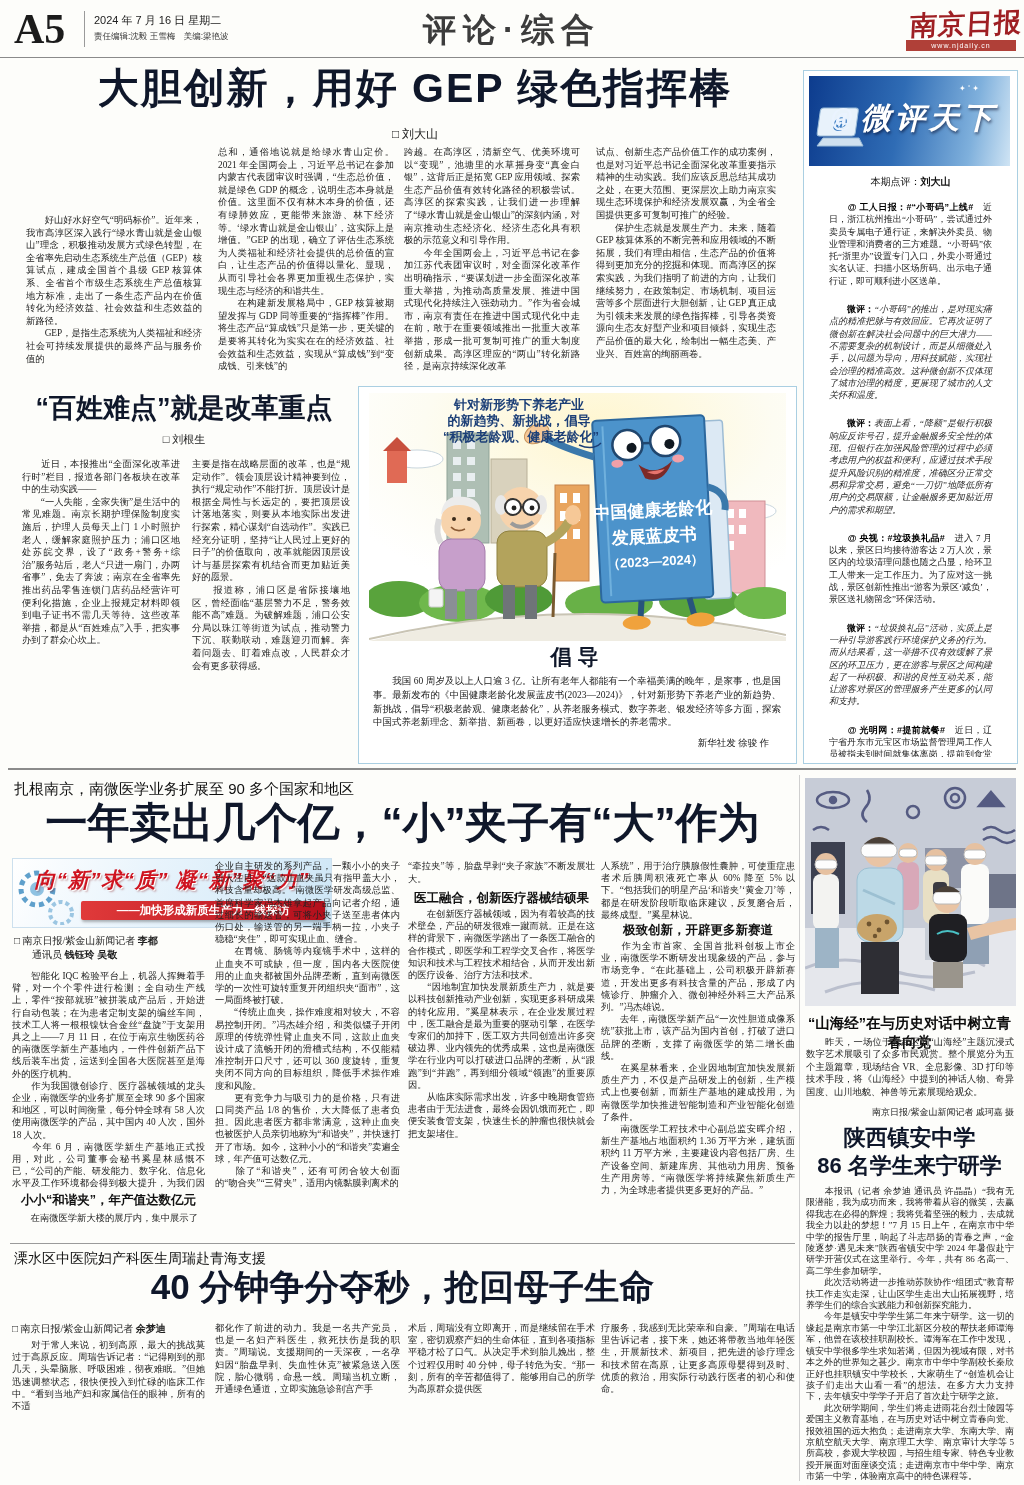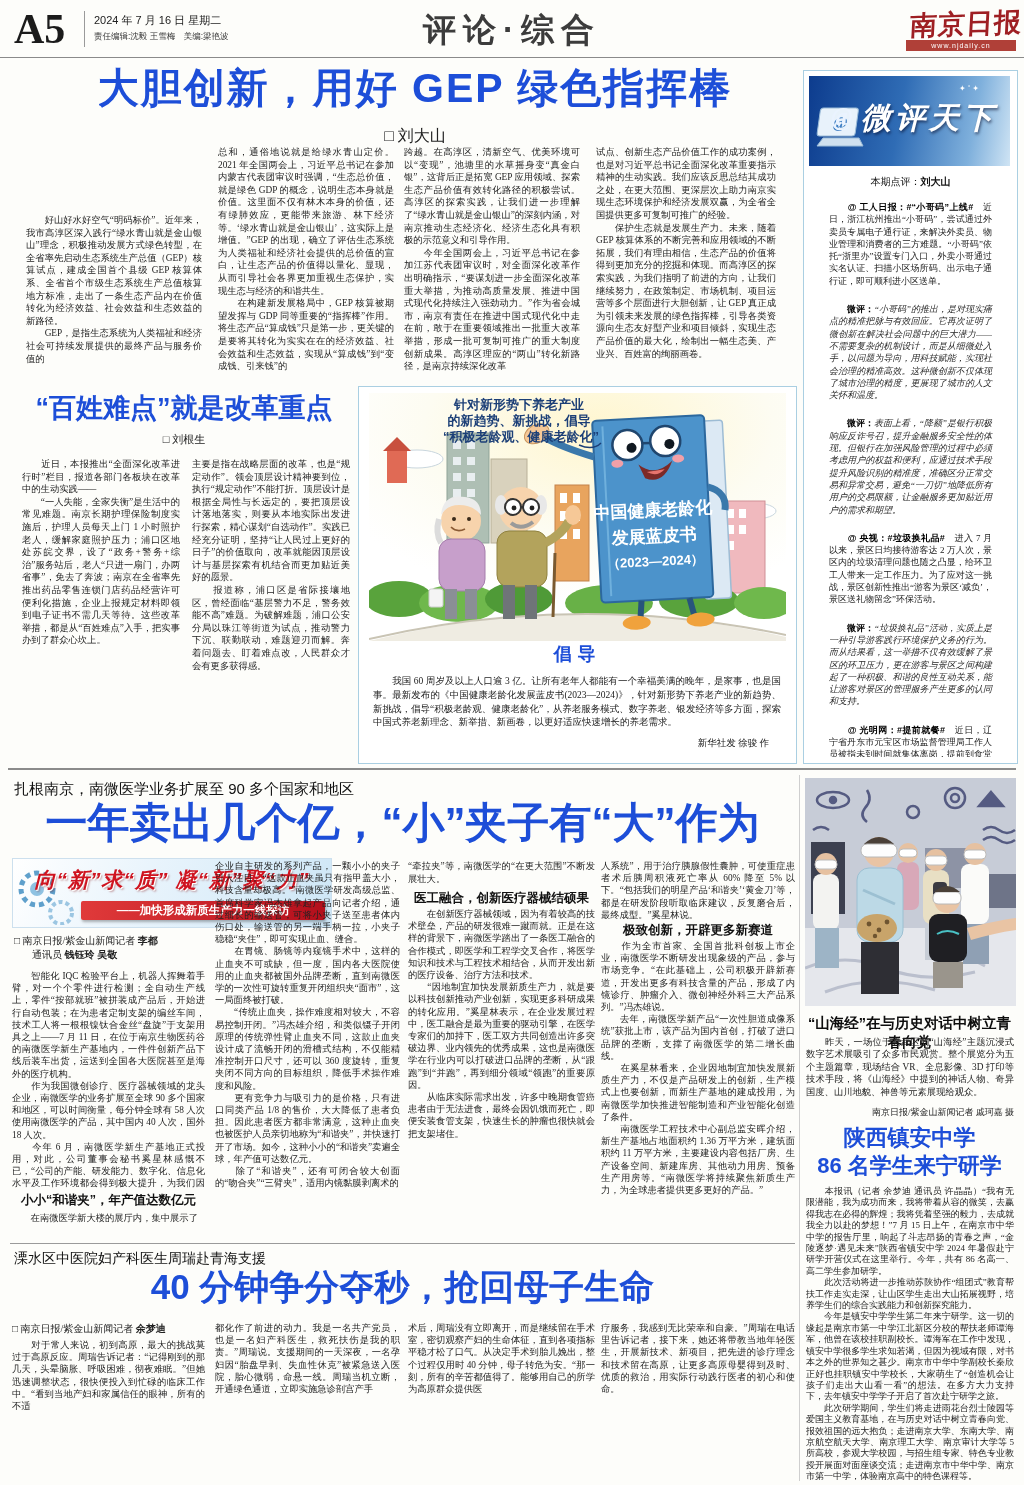--- a/index.html
+++ b/index.html
@@ -1,20 +1,20 @@
 <!DOCTYPE html>
 <html><head>
 <meta charset="utf-8">
 <style>
   html,body{margin:0;padding:0;background:#e8e8e4;}
   .page{position:relative;width:1024px;height:1485px;margin:0 auto;background:#fdfdfa;overflow:hidden;
         font-family:"Liberation Serif","DejaVu Serif",serif;color:#1a1a1a;}
   .abs{position:absolute;}
   .sans{font-family:"Liberation Sans","DejaVu Sans",sans-serif;}
-  .hl{font-family:"Liberation Sans","DejaVu Sans",sans-serif;font-weight:bold;color:#1d4ed8;text-align:center;line-height:1.1;}
+  .hl{font-family:"Liberation Sans","DejaVu Sans",sans-serif;font-weight:bold;color:#0f172a;text-align:center;line-height:1.1;}
   .body-col{font-size:9.3px;line-height:12.6px;text-align:justify;white-space:pre-line;overflow:hidden;color:#222;}
   .byline{font-size:11px;text-align:center;color:#222;}
   .kicker{font-family:"Liberation Sans","DejaVu Sans",sans-serif;font-size:15px;color:#111;}
   .subhead{font-family:"Liberation Sans","DejaVu Sans",sans-serif;font-weight:bold;font-size:12.5px;text-align:center;color:#111;overflow:hidden;white-space:nowrap;}
   .boxed{border:1px solid #aacfe2;background:#fff;}
   .rule-h{background:#8b8b8b;height:2px;}
   .rule-v{background:#cfcfcf;width:1px;}
   
   .pageno{font-size:42px;font-weight:bold;line-height:1;color:#1b1b1b;}
   .mh-date{font-size:11px;color:#222;}
@@ -57,21 +57,21 @@
     <div class="abs sans" style="left:94px;top:13px;">
       <div class="mh-date">2024 年 7 月 16 日  星期二</div>
       <div class="mh-ed">责任编辑:沈毅 王雪梅　美编:梁艳波</div>
     </div>
     <div class="abs section-title sans" style="left:0;right:0;top:8px;text-align:center;">评论·综合</div>
     <div class="abs paper-logo" style="left:910px;top:6px;">南京日报</div>
     <div class="abs paper-bar" style="left:906px;top:40px;width:110px;height:11px;">www.njdaily.cn</div>
   </div>
 
   <div class="abs hl" style="left:40px;top:66px;width:750px;font-size:41px;letter-spacing:2px;">大胆创新，用好 GEP 绿色指挥棒</div>
-  <div class="abs byline" style="left:35px;top:126px;width:760px;font-size:16px;">□ 刘大山</div>
+  <div class="abs byline" style="left:35px;top:126px;width:760px;font-size:12px;">□ 刘大山</div>
 
 
   <div class="abs body-col" style="left:26px;top:214px;width:176px;height:162px;">　　好山好水好空气“明码标价”。近年来，我市高淳区深入践行“绿水青山就是金山银山”理念，积极推动发展方式绿色转型，在全省率先启动生态系统生产总值（GEP）核算试点，建成全国首个县级 GEP 核算体系、全省首个市级生态系统生产总值核算地方标准，走出了一条生态产品内在价值转化为经济效益、社会效益和生态效益的新路径。
 　　GEP，是指生态系统为人类福祉和经济社会可持续发展提供的最终产品与服务价值的</div>
   <div class="abs body-col" style="left:218px;top:146px;width:176px;height:230px;">总和，通俗地说就是给绿水青山定价。2021 年全国两会上，习近平总书记在参加内蒙古代表团审议时强调，“生态总价值，就是绿色 GDP 的概念，说明生态本身就是价值。这里面不仅有林木本身的价值，还有绿肺效应，更能带来旅游、林下经济等。‘绿水青山就是金山银山’，这实际上是增值。”GEP 的出现，确立了评估生态系统为人类福祉和经济社会提供的总价值的宣白，让生态产品的价值得以量化、显现，从而引导社会各界更加重视生态保护，实现生态与经济的和谐共生。
 　　在构建新发展格局中，GEP 核算被期望发挥与 GDP 同等重要的“指挥棒”作用。将生态产品“算成钱”只是第一步，更关键的是要将其转化为实实在在的经济效益、社会效益和生态效益，实现从“算成钱”到“变成钱、引来钱”的</div>
   <div class="abs body-col" style="left:404px;top:146px;width:176px;height:230px;">跨越。在高淳区，清新空气、优美环境可以“变现”，池塘里的水草摇身变“真金白银”，这背后正是拓宽 GEP 应用领域、探索生态产品价值有效转化路径的积极尝试。高淳区的探索实践，让我们进一步理解了“绿水青山就是金山银山”的深刻内涵，对南京推动生态经济化、经济生态化具有积极的示范意义和引导作用。
 　　今年全国两会上，习近平总书记在参加江苏代表团审议时，对全面深化改革作出明确指示，“要谋划进一步全面深化改革重大举措，为推动高质量发展、推进中国式现代化持续注入强劲动力。”作为省会城市，南京有责任在推进中国式现代化中走在前，敢于在重要领域推出一批重大改革举措，形成一批可复制可推广的重大制度创新成果。高淳区理应的“两山”转化新路径，是南京持续深化改革</div>
   <div class="abs body-col" style="left:596px;top:146px;width:180px;height:230px;">试点、创新生态产品价值工作的成功案例，也是对习近平总书记全面深化改革重要指示精神的生动实践。我们应该反思总结其成功之处，在更大范围、更深层次上助力南京实现生态环境保护和经济发展双赢，为全省全国提供更多可复制可推广的经验。
 　　保护生态就是发展生产力。未来，随着 GEP 核算体系的不断完善和应用领域的不断拓展，我们有理由相信，生态产品的价值将得到更加充分的挖掘和体现。而高淳区的探索实践，为我们指明了前进的方向，让我们继续努力，在政策制定、市场机制、项目运营等多个层面进行大胆创新，让 GEP 真正成为引领未来发展的绿色指挥棒，引导各类资源向生态友好型产业和项目倾斜，实现生态产品价值的最大化，绘制出一幅生态美、产业兴、百姓富的绚丽画卷。</div>
@@ -205,21 +205,21 @@
         <text x="152" y="48">“积极老龄观、健康老龄化”</text>
       </g>
       <path d="M210 52 Q224 58 232 50" stroke="#1c3f77" stroke-width="1.5" fill="none"></path>
 
       <g transform="rotate(-3 300 120)" font-family="Liberation Sans, sans-serif" font-weight="bold" fill="#ffffff" text-anchor="middle">
         <text x="284" y="122" font-size="17">中国健康老龄化</text>
         <text x="284" y="148" font-size="17">发展蓝皮书</text>
         <text x="284" y="172" font-size="13">（2023—2024）</text>
       </g>
     </svg>
-    <div class="abs hl" style="left:0;right:0;top:258px;font-size:18px;letter-spacing:6px;">倡导</div>
+    <div class="abs hl" style="left:0;right:0;top:258px;font-size:21px;letter-spacing:6px;">倡导</div>
     <div class="abs caption" style="left:14px;top:288px;width:408px;height:62px;">　　我国 60 周岁及以上人口逾 3 亿。让所有老年人都能有一个幸福美满的晚年，是家事，也是国事。最新发布的《中国健康老龄化发展蓝皮书(2023—2024)》，针对新形势下养老产业的新趋势、新挑战，倡导“积极老龄观、健康老龄化”，从养老服务模式、数字养老、银发经济等多方面，探索中国式养老新理念、新举措、新画卷，以更好适应快速增长的养老需求。</div>
     <div class="abs credit" style="left:14px;top:350px;width:396px;">新华社发 徐骏 作</div>
   </div>
 
   <div class="abs boxed" style="left:803px;top:70px;width:213px;height:692px;">
     <div class="wp-banner abs" style="left:5px;top:5px;width:201px;height:90px;">
       <svg class="abs" style="left:6px;top:30px;" width="52" height="50" viewBox="0 0 52 50">
         <rect x="6" y="2" width="38" height="28" rx="3" fill="#e8f2fb" stroke="#9bbcd8" transform="skewX(-8)"></rect>
         <text x="20" y="22" font-size="16" font-weight="bold" fill="#3f7fc4" transform="skewX(-8)">@</text>
         <path d="M2 40 L48 40 L44 32 L8 32 Z" fill="#cfe0ef" stroke="#9bbcd8"></path>
@@ -269,21 +269,21 @@
 　　今年 6 月，南微医学新生产基地正式投用，对此，公司董事会秘书奚星林感慨不已，“公司的产能、研发能力、数字化、信息化水平及工作环境都会得到极大提升，为我们因时制宜加快发展新质生产力创造了更好的条件。”</div>
   <div class="abs subhead" style="left:12px;top:1192px;width:193px;">小小“和谐夹”，年产值达数亿元</div>
   <div class="abs body-col" style="left:12px;top:1212px;width:193px;height:26px;">　　在南微医学新大楼的展厅内，集中展示了</div>
 
   <div class="abs body-col" style="left:215px;top:860px;width:185px;height:380px;line-height:12.2px;">企业自主研发的系列产品，一颗小小的夹子引人注目。“这款止血夹虽只有指甲盖大小，科技含量却极高。”南微医学研发高级总监、首席科学家冯杰雄拿起产品向记者介绍，通过细长的输送管，可将小夹子送至患者体内伤口处，输送管的另一端手柄一拉，小夹子稳稳“夹住”，即可实现止血、缝合。
 　　在胃镜、肠镜等内窥镜手术中，这样的止血夹不可或缺，但一度，国内各大医院使用的止血夹都被国外品牌垄断，直到南微医学的一次性可旋转重复开闭组织夹“面市”，这一局面终被打破。
 　　“传统止血夹，操作难度相对较大，不容易控制开闭。”冯杰雄介绍，和类似镊子开闭原理的传统弹性臂止血夹不同，这款止血夹设计成了流畅开闭的滑槽式结构，不仅能精准控制开口尺寸，还可以 360 度旋转，重复夹闭不同方向的目标组织，降低手术操作难度和风险。
 　　更有竞争力与吸引力的是价格，只有进口同类产品 1/8 的售价，大大降低了患者负担。因此患者医方都非常满意，这种止血夹也被医护人员亲切地称为“和谐夹”，并快速打开了市场。如今，这种小小的“和谐夹”卖遍全球，年产值可达数亿元。
 　　除了“和谐夹”，还有可闭合较大创面的“吻合夹”“三臂夹”，适用内镜黏膜剥离术的</div>
 
-  <div class="abs body-col" style="left:408px;top:860px;width:187px;height:26px;">“牵拉夹”等，南微医学的“在更大范围”不断发展壮大。</div>
+  <div class="abs body-col" style="left:408px;top:860px;width:187px;height:26px;">“牵拉夹”等，胎盘早剥“夹子家族”不断发展壮大。</div>
   <div class="abs subhead" style="left:408px;top:890px;width:187px;">医工融合，创新医疗器械结硕果</div>
   <div class="abs body-col" style="left:408px;top:908px;width:187px;height:332px;line-height:12.2px;">　　在创新医疗器械领域，因为有着较高的技术壁垒，产品的研发很难一蹴而就。正是在这样的背景下，南微医学踏出了一条医工融合的合作模式，即医学和工程学交叉合作，将医学知识和技术与工程技术相结合，从而开发出新的医疗设备、治疗方法和技术。
 　　“因地制宜加快发展新质生产力，就是要以科技创新推动产业创新，实现更多科研成果的转化应用。”奚星林表示，在企业发展过程中，医工融合是最为重要的驱动引擎，在医学专家们的加持下，医工双方共同创造出许多突破边界、业内领先的优秀成果，这也是南微医学在行业内可以打破进口品牌的垄断，从“跟跑”到“并跑”，再到细分领域“领跑”的重要原因。
 　　从临床实际需求出发，许多中晚期食管癌患者由于无法进食，最终会因饥饿而死亡，即便安装食管支架，快速生长的肿瘤也很快就会把支架堵住。</div>
 
   <div class="abs body-col" style="left:601px;top:860px;width:194px;height:60px;line-height:12.2px;">人系统”，用于治疗胰腺假性囊肿，可使重症患者术后胰周积液死亡率从 60% 降至 5% 以下。“包括我们的明星产品‘和谐夹’‘黄金刀’等，都是在研发阶段听取临床建议，反复磨合后，最终成型。”奚星林说。</div>
   <div class="abs subhead" style="left:601px;top:922px;width:194px;">极致创新，开辟更多新赛道</div>
   <div class="abs body-col" style="left:601px;top:940px;width:194px;height:300px;line-height:12.2px;">　　作为全市首家、全国首批科创板上市企业，南微医学不断研发出现象级的产品，参与市场竞争。“在此基础上，公司积极开辟新赛道，开发出更多有科技含量的产品，形成了内镜诊疗、肿瘤介入、微创神经外科三大产品系列。”冯杰雄说。
 　　去年，南微医学新产品“一次性胆道成像系统”获批上市，该产品为国内首创，打破了进口品牌的垄断，支撑了南微医学的第二增长曲线。
 　　在奚星林看来，企业因地制宜加快发展新质生产力，不仅是产品研发上的创新，生产模式上也要创新，而新生产基地的建成投用，为南微医学加快推进智能制造和产业智能化创造了条件。

